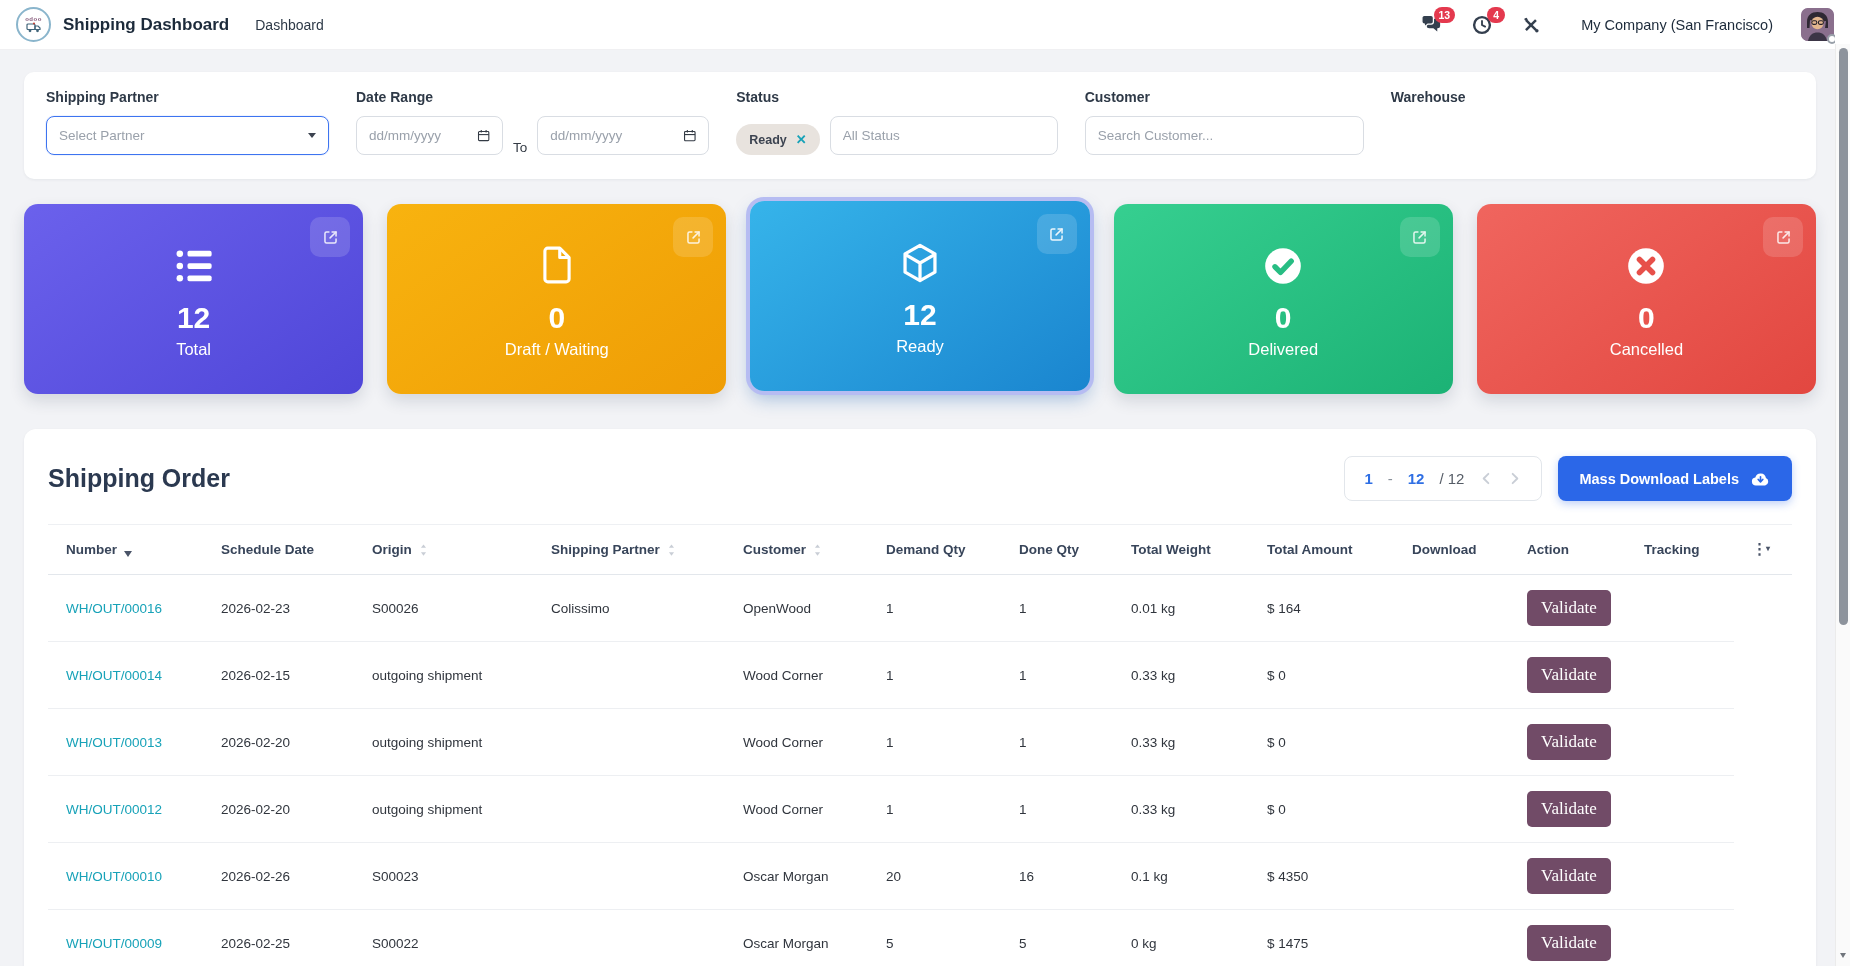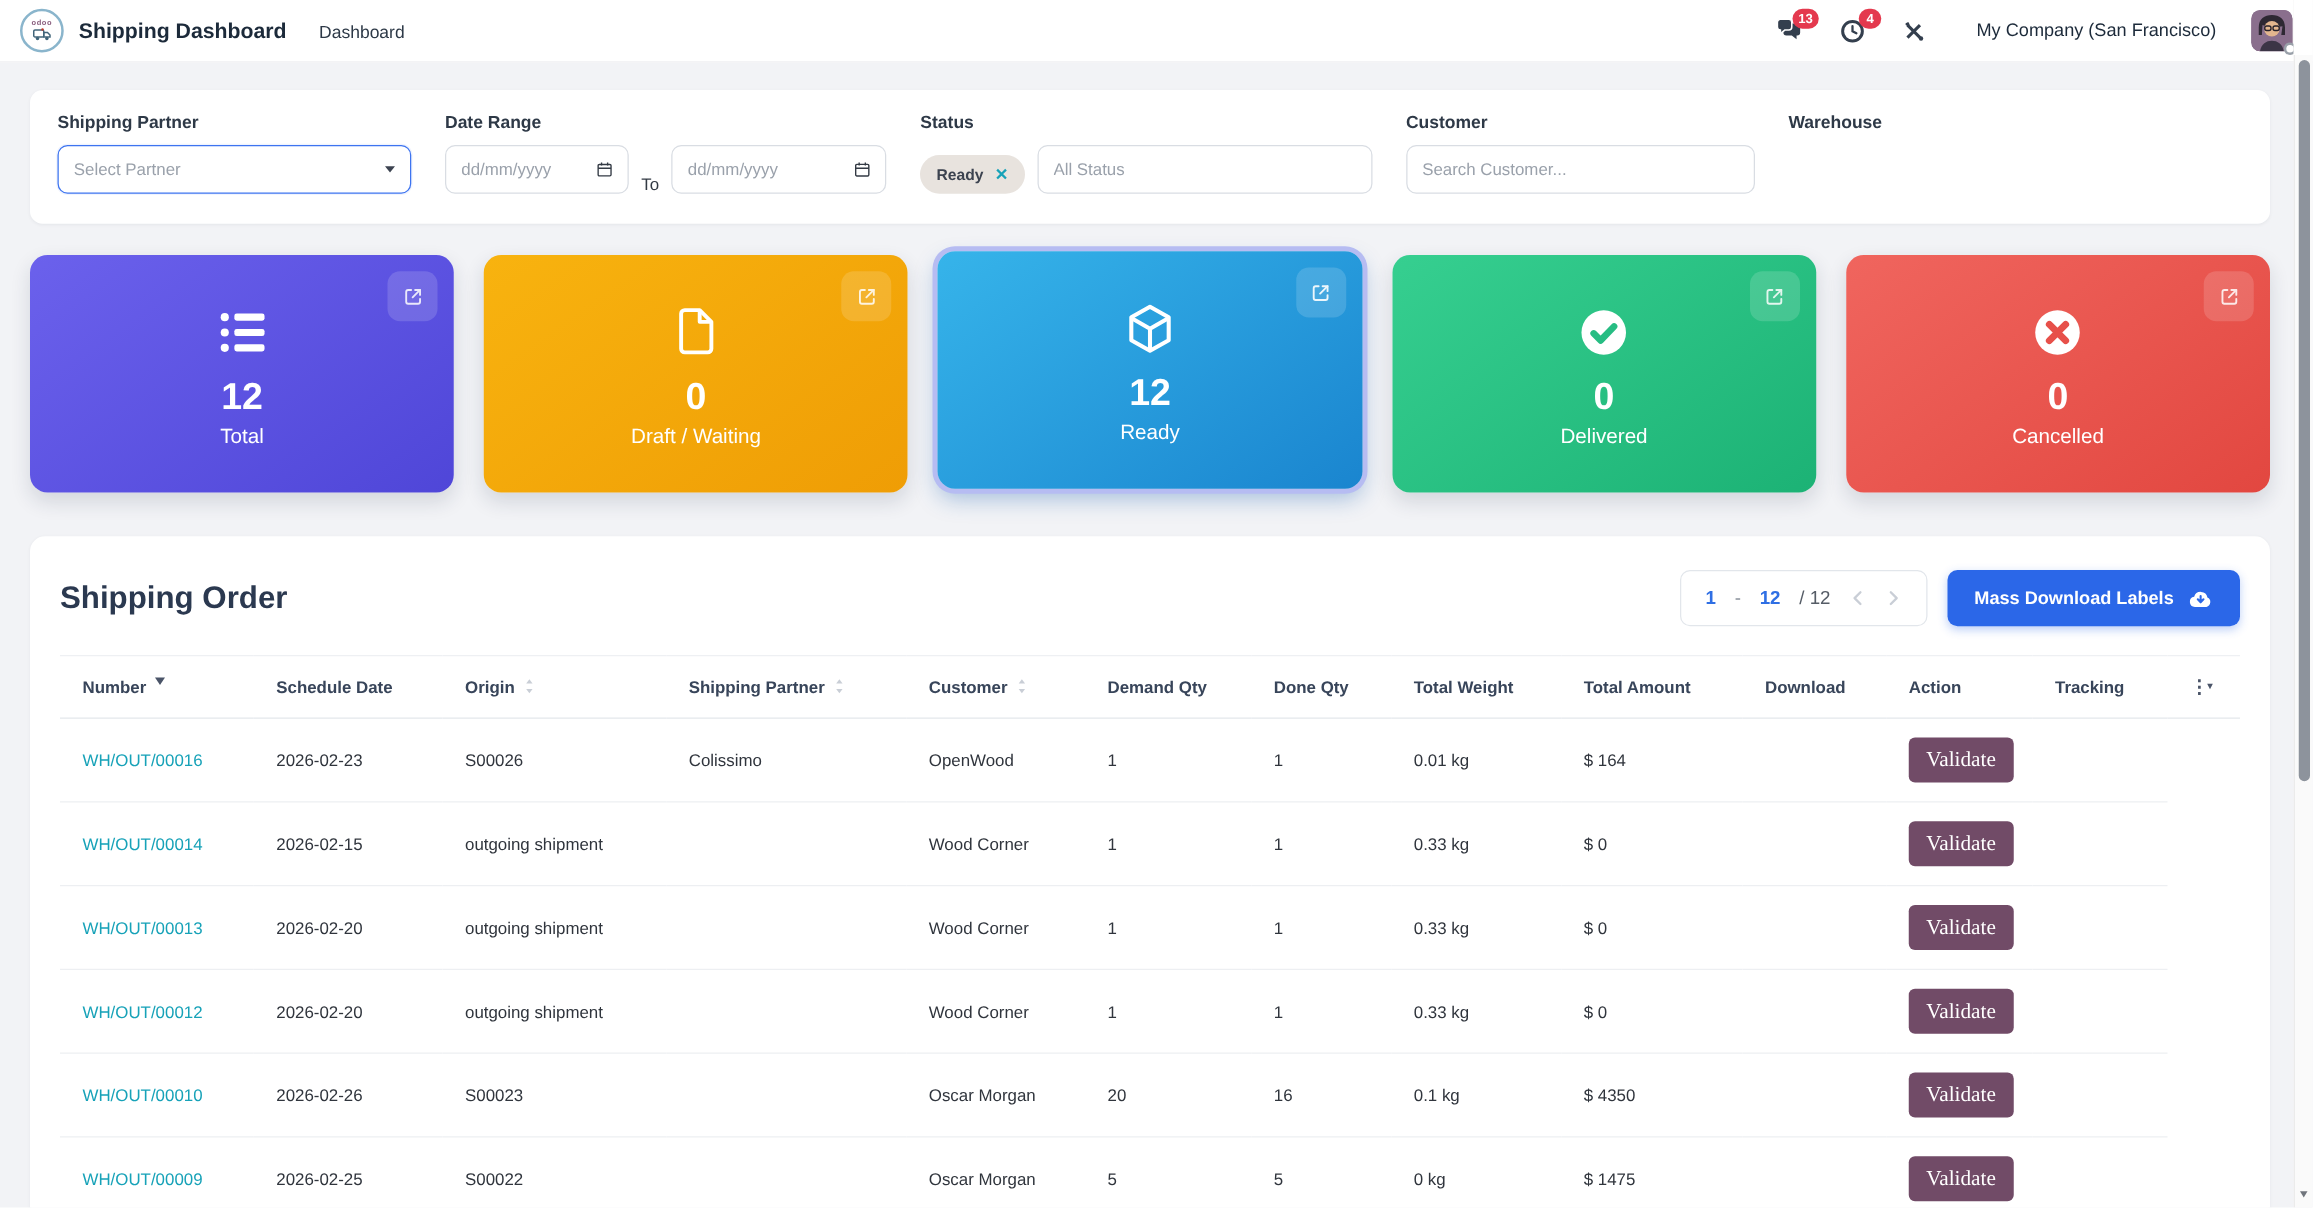--- a/index.html
+++ b/index.html
@@ -27,21 +27,21 @@
   .inp { height:39px; border:1px solid #d9dde3; border-radius:8px; background:#fff; display:flex; align-items:center; padding:0 12px; font-size:13.5px; color:#9aa1ab; }
   .inp input { border:none; outline:none; width:100%; font-size:13.5px; color:#4a5260; font-family:"Liberation Sans",sans-serif; background:transparent; }
   .inp input::placeholder { color:#9aa1ab; }
   .select-partner { width:283px; border:1.5px solid #3d74f0; justify-content:flex-end; box-shadow:0 0 0 1px rgba(61,116,240,.08); }
   .caret-down { width:0; height:0; border-left:4.5px solid transparent; border-right:4.5px solid transparent; border-top:5.5px solid #3c4350; margin-left:8px; }
   .date-inp { width:147px; justify-content:space-between; }
   .to-label { font-size:13.5px; color:#333a44; font-weight:500; }
   .date-inp2 { width:172px; }
   .status-pill { height:31px; background:#e8e3de; border-radius:16px; display:flex; align-items:center; gap:9px; padding:0 13px; font-size:12.5px; font-weight:bold; color:#3c4350; }
   .pill-x { color:#17a2b8; font-weight:bold; font-size:13px; cursor:pointer; }
-  .all-status { width:268px; }
+  .all-status { width:228px; }
   .search-inp { width:279px; }
 
   
   .cards { display:flex; gap:24px; margin:25px 24px 0; width:1792px; }
   .card { flex:1; height:190px; border-radius:14px; position:relative; color:#fff; display:flex; flex-direction:column; align-items:center; justify-content:center; cursor:pointer; box-shadow:0 7px 16px rgba(30,40,70,.14); }
   .card-total      { background:linear-gradient(145deg,#6b61ec 0%,#4f46d8 100%); }
   .card-draft      { background:linear-gradient(145deg,#f8b30f 0%,#ef9d05 100%); }
   .card-ready      { background:linear-gradient(145deg,#36b4ea 0%,#1a85cf 100%); box-shadow:0 0 0 4px #b6bcf2, 0 8px 18px rgba(25,95,175,.35); transform:translateY(-3px); }
   .card-delivered  { background:linear-gradient(145deg,#36cf90 0%,#1cb275 100%); }
   .card-cancelled  { background:linear-gradient(145deg,#f0655e 0%,#e24740 100%); }
@@ -61,21 +61,21 @@
   .pager .total { color:#555c66; }
   .pager .chev { display:flex; align-items:center; cursor:default; }
   .dl-btn { background:#2b67e8; border:none; color:#fff; font-weight:bold; font-size:14.5px; font-family:"Liberation Sans",sans-serif; height:45px; border-radius:8px; padding:0 21px; display:flex; align-items:center; gap:11px; cursor:pointer; box-shadow:0 3px 8px rgba(43,103,232,.3); }
 
   
   table { width:100%; border-collapse:collapse; margin-top:23px; table-layout:fixed; }
   thead th { text-align:left; font-size:13.5px; font-weight:bold; color:#38455a; padding:15px 8px 16px 18px; border-top:1px solid #eef0f3; border-bottom:1px solid #e3e7ec; white-space:nowrap; overflow:hidden; }
   tbody td { font-size:13.5px; color:#30353d; padding:0 8px 0 18px; height:67px; border-bottom:1px solid #edeff2; white-space:nowrap; overflow:hidden; }
   a.order-link { color:#17a2b8; text-decoration:none; cursor:pointer; }
   .validate-btn { background:#714b67; color:#ffffff; border:none; border-radius:5px; padding:8px 14px; font-size:17px; font-family:Liberation Serif, serif; cursor:pointer; }
-  .th-inner { display:inline-flex; align-items:flex-start; gap:7px; }
+  .th-inner { display:inline-flex; align-items:flex-end; gap:7px; }
   .tri-desc { width:0; height:0; border-left:4.5px solid transparent; border-right:4.5px solid transparent; border-top:6px solid #4a5468; display:inline-block; }
   .sort-both { display:inline-block; }
   .opts-icon { font-size:15px; font-weight:bold; color:#4a5468; letter-spacing:-1px; }
   .opts-caret { font-size:8px; color:#4a5468; vertical-align:3px; }
 
   
   .scrollbar { position:absolute; top:0; right:0; width:15px; height:966px; background:#fafafa; border-left:1px solid #ebebeb; z-index:10; }
   .scrollbar .navcover { position:absolute; top:0; left:-1px; width:16px; height:44px; background:#fff; }
   .sb-thumb { position:absolute; top:48px; left:2.5px; width:9px; height:577px; background:#8d939c; border-radius:5px; }
   .sb-down { position:absolute; bottom:8px; left:4px; width:0; height:0; border-left:3.5px solid transparent; border-right:3.5px solid transparent; border-top:5px solid #70757c; }

